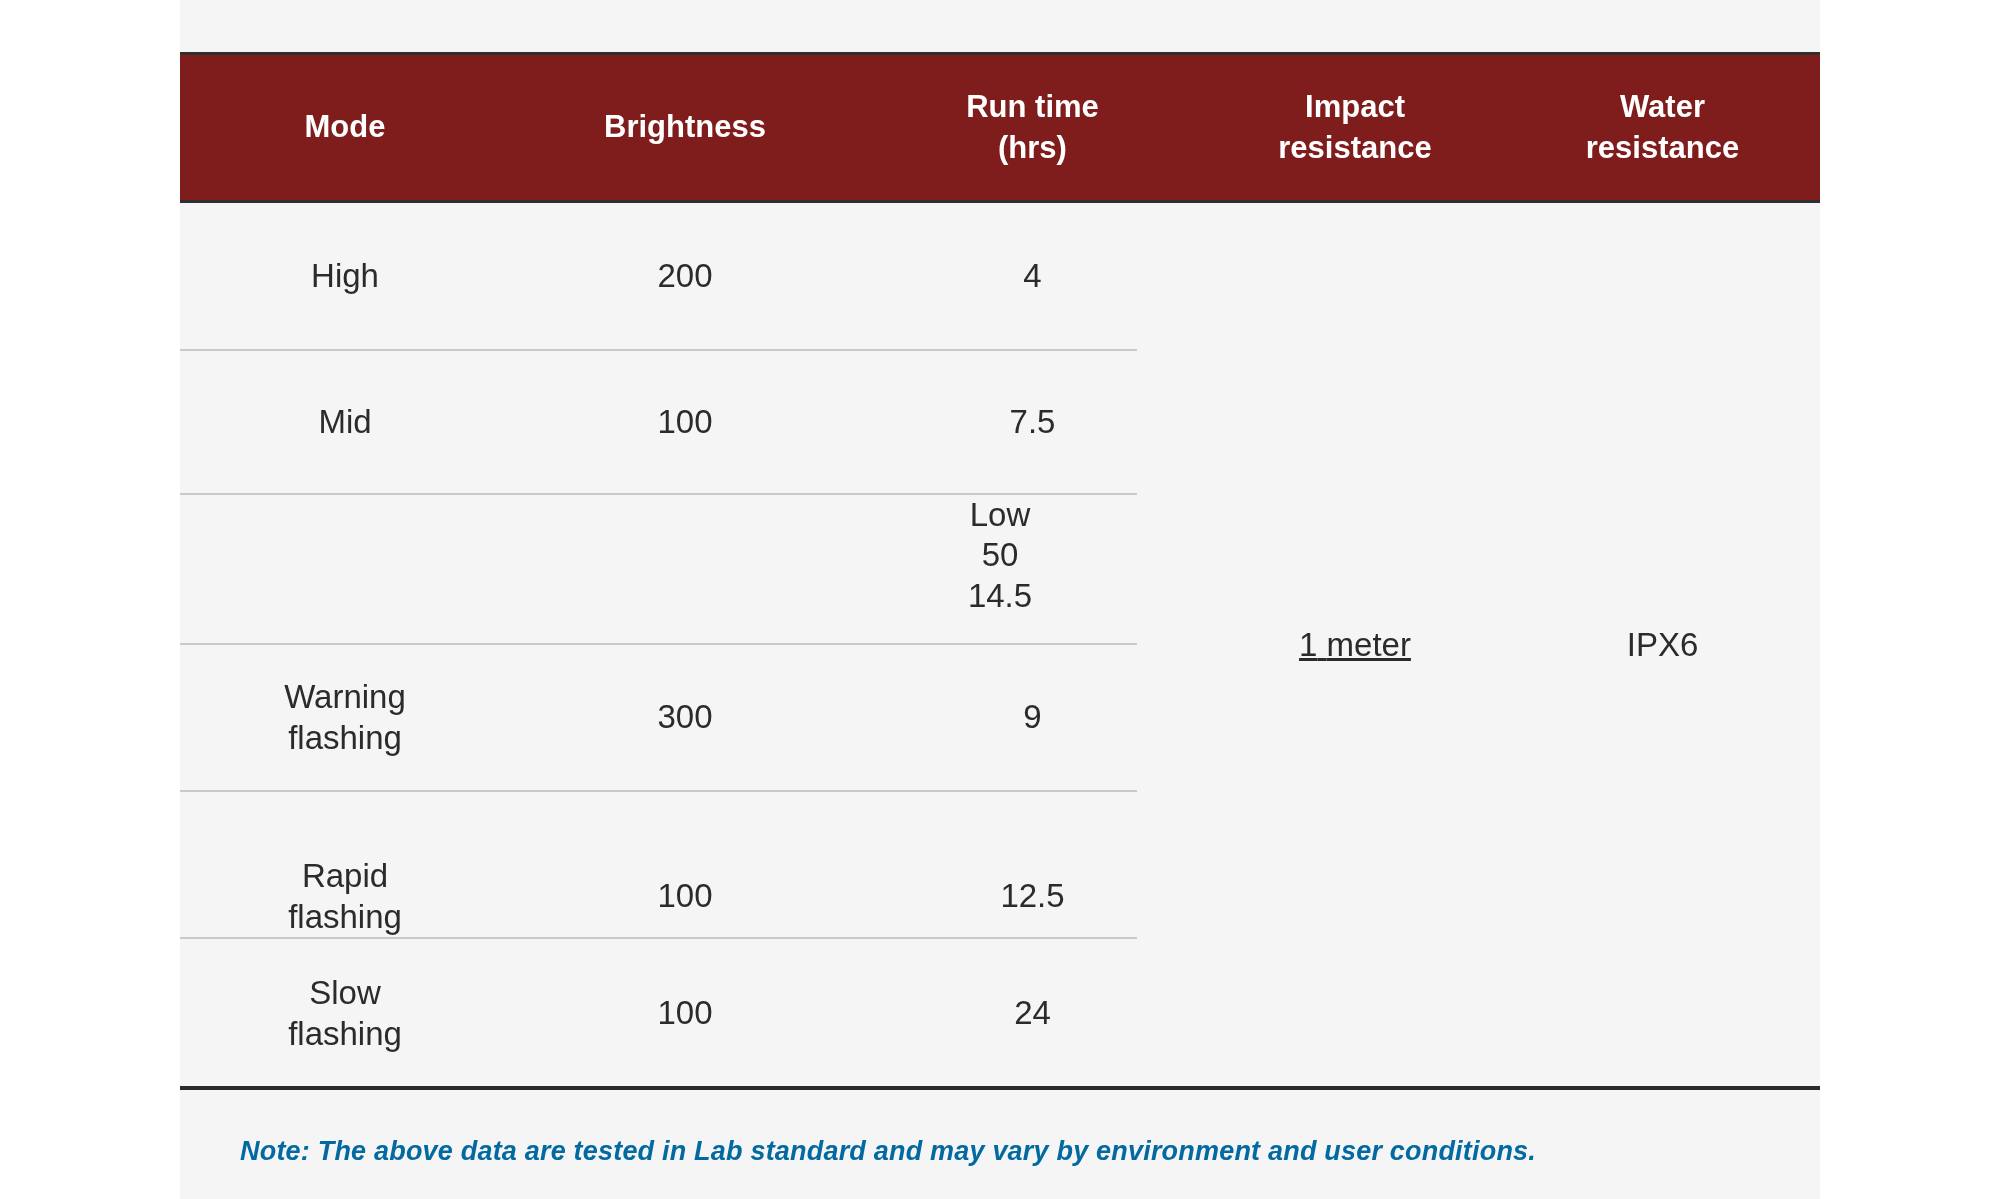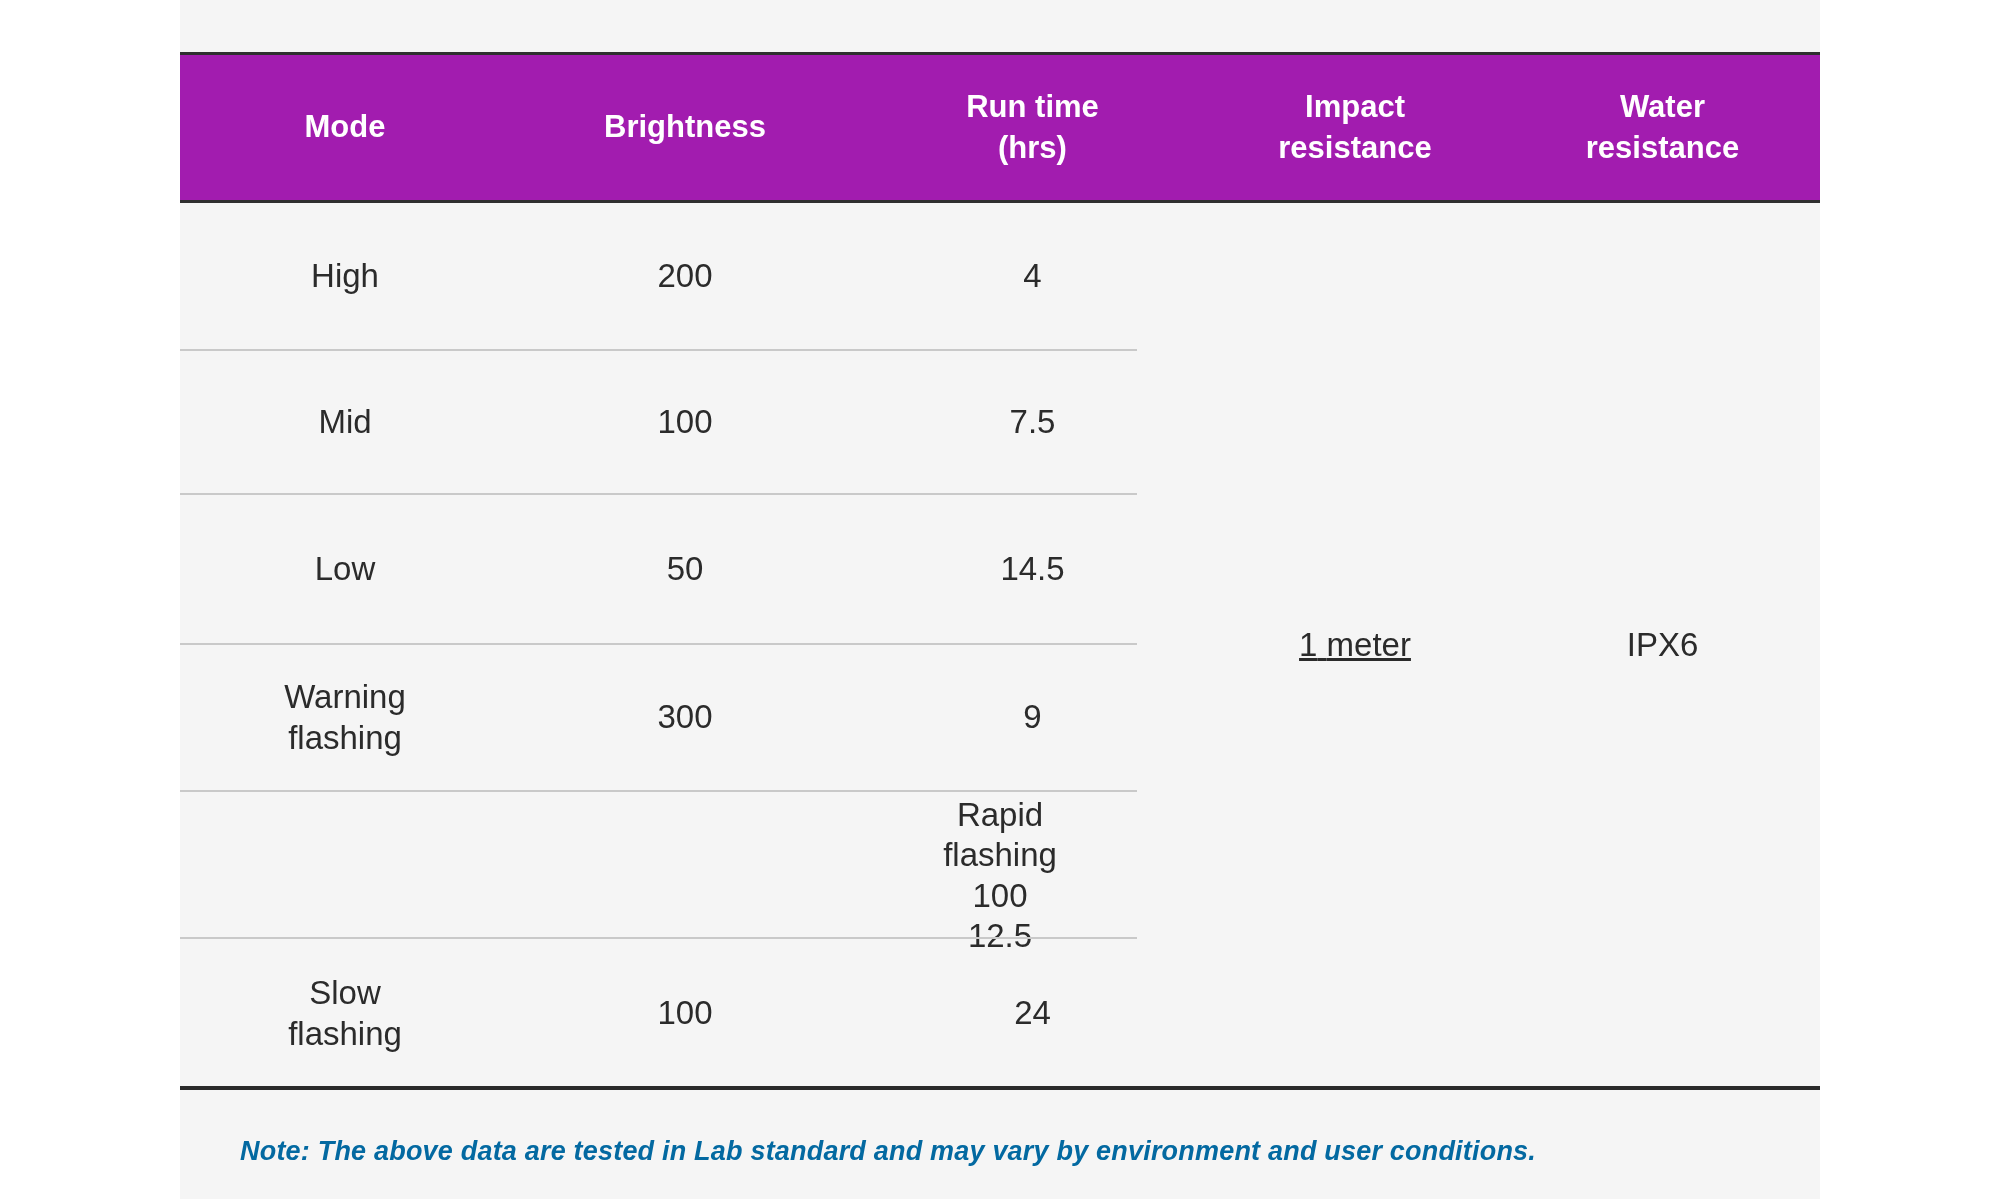--- a/index.html
+++ b/index.html
@@ -31,21 +31,21 @@
     background: #f5f5f5;
   }
 
   
   #thead {
     position: absolute;
     left: 180px;
     top: 52px;
     width: 1640px;
     height: 151px;
-    background: #a21caf;
+    background: #7f1d1d;
     border-top: 3px solid #2f2f2f;
     border-bottom: 3px solid #2f2f2f;
     box-sizing: border-box;
     display: flex;
     align-items: center;
   }
   .th {
     color: #ffffff;
     font-weight: bold;
     font-size: 31px;
@@ -182,40 +182,40 @@
 
     <div class="row" style="top:148px; height:142px;">
       <div class="cell c-mode">
         <span class="ln">Mid</span>
       </div>
       <div class="cell c-bright">100</div>
       <div class="cell c-run">7.5</div>
     </div>
     <div class="divider" style="top:290px;"></div>
 
-    <div class="row" style="top:292px; height:148px;">
+    <div class="row" style="top:292px; height:148px;flex-direction:column;">
       <div class="cell c-mode">
         <span class="ln">Low</span>
       </div>
       <div class="cell c-bright">50</div>
       <div class="cell c-run">14.5</div>
     </div>
     <div class="divider" style="top:440px;"></div>
 
     <div class="row" style="top:442px; height:145px;">
       <div class="cell c-mode">
         <span class="ln">Warning</span>
         <span class="ln">flashing</span>
       </div>
       <div class="cell c-bright">300</div>
       <div class="cell c-run">9</div>
     </div>
     <div class="divider" style="top:587px;"></div>
 
-    <div class="row" style="top:592px; height:145px;flex-direction:column;">
+    <div class="row" style="top:621px; height:145px;">
       <div class="cell c-mode">
         <span class="ln">Rapid</span>
         <span class="ln">flashing</span>
       </div>
       <div class="cell c-bright">100</div>
       <div class="cell c-run">12.5</div>
     </div>
     <div class="divider" style="top:734px;"></div>
 
     <div class="row" style="top:736px; height:149px;">

